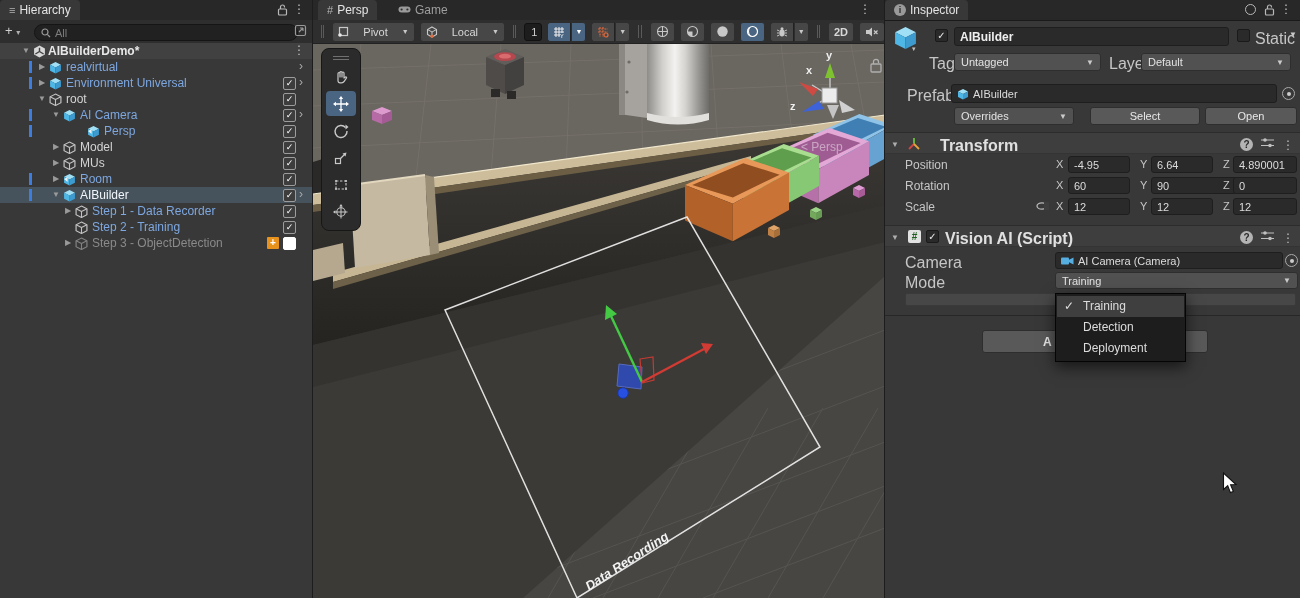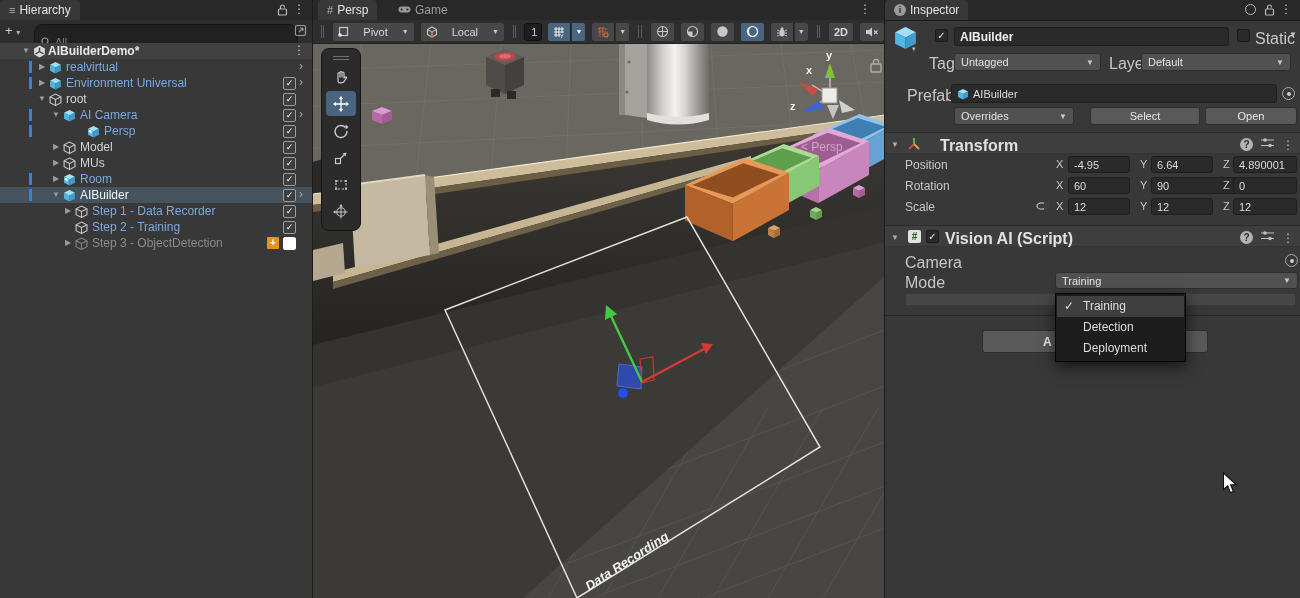--- a/index.html
+++ b/index.html
@@ -16,21 +16,21 @@
   .tab.active{background:#383838;color:#e4e4e4;border-radius:4px 4px 0 0;}
   .tb-ico{color:#b4b4b4;font-size:11px;}
   .kebab{color:#c0c0c0;font-size:12px;letter-spacing:0;line-height:10px;}
 
   
   .hierarchy{position:absolute;left:0;top:0;width:313px;height:598px;background:#383838;}
   .h-toolbar{position:absolute;left:0;top:20px;width:313px;height:23px;background:#2e2e2e;border-bottom:1px solid #242424;}
   .plus-btn{position:absolute;left:5px;top:4px;width:24px;height:15px;color:#cfcfcf;font-size:13px;line-height:14px;}
   .plus-btn .caret{font-size:8px;color:#b0b0b0;}
   .search{position:absolute;left:34px;top:4px;width:250px;height:15px;background:#212121;border:1px solid #151515;
-          border-radius:9px;display:flex;align-items:center;padding:9px 6px;gap:4px;}
+          border-radius:9px;display:flex;align-items:center;padding:0 6px;gap:4px;}
   .search .ph{color:#7d7d7d;font-size:11px;}
   .popout{position:absolute;right:6px;top:4px;}
   .tree{position:absolute;left:0;top:43px;width:313px;bottom:0;}
   .tree-row{position:relative;height:16px;}
   .tree-row.scene{background:#414141;}
   .tree-row.selected{background:#46525c;}
   .tree-row .arrow{position:absolute;top:3px;font-size:8px;color:#9a9a9a;width:12px;text-align:center;}
   .tree-row .ticon{position:absolute;top:2px;width:13px;height:13px;}
   .tree-row .tlabel{position:absolute;top:1px;font-size:12px;white-space:nowrap;}
   .tlabel.normal{color:#d4d4d4;}
@@ -711,20 +711,27 @@
         <span class="help">?</span>
         <span><svg width="13" height="12" viewBox="0 0 13 12">
               <path d="M0,3 h13 M0,8.5 h13" stroke="#c0c0c0" stroke-width="1.2"></path>
               <circle cx="4" cy="3" r="1.8" fill="#c0c0c0"></circle>
               <circle cx="9" cy="8.5" r="1.8" fill="#c0c0c0"></circle>
             </svg></span>
         <span class="kebab">⋮</span>
       </div>
     </div>
     <span class="ins-lab" style="left:20px;top:254px;">Camera</span>
+    <div class="fld" style="left:170px;top:252px;width:228px;height:17px;">
+      <svg width="13" height="10" viewBox="0 0 13 10">
+          <rect x="0" y="1.5" width="8" height="7" rx="1" fill="#56aee0"></rect>
+          <polygon points="8,3.8 12.5,1.5 12.5,8.5 8,6.2" fill="#56aee0"></polygon>
+        </svg>
+      <span>AI Camera (Camera)</span>
+    </div>
     <div class="target" style="position:absolute;left:400px;top:254px;"></div>
 
     <span class="ins-lab" style="left:20px;top:274px;">Mode</span>
     <div class="dd" style="left:170px;top:272px;width:243px;height:17px;">
       <span>Training</span>
         <span class="caret">▼</span>
     </div>
 
     <div class="abs" style="left:20px;top:293px;width:391px;height:13px;background:#474747;border:1px solid #3a3a3a;border-radius:2px;box-sizing:border-box;"></div>
     <div class="abs" style="left:0;top:315px;width:415px;height:1px;background:#272727;"></div>

